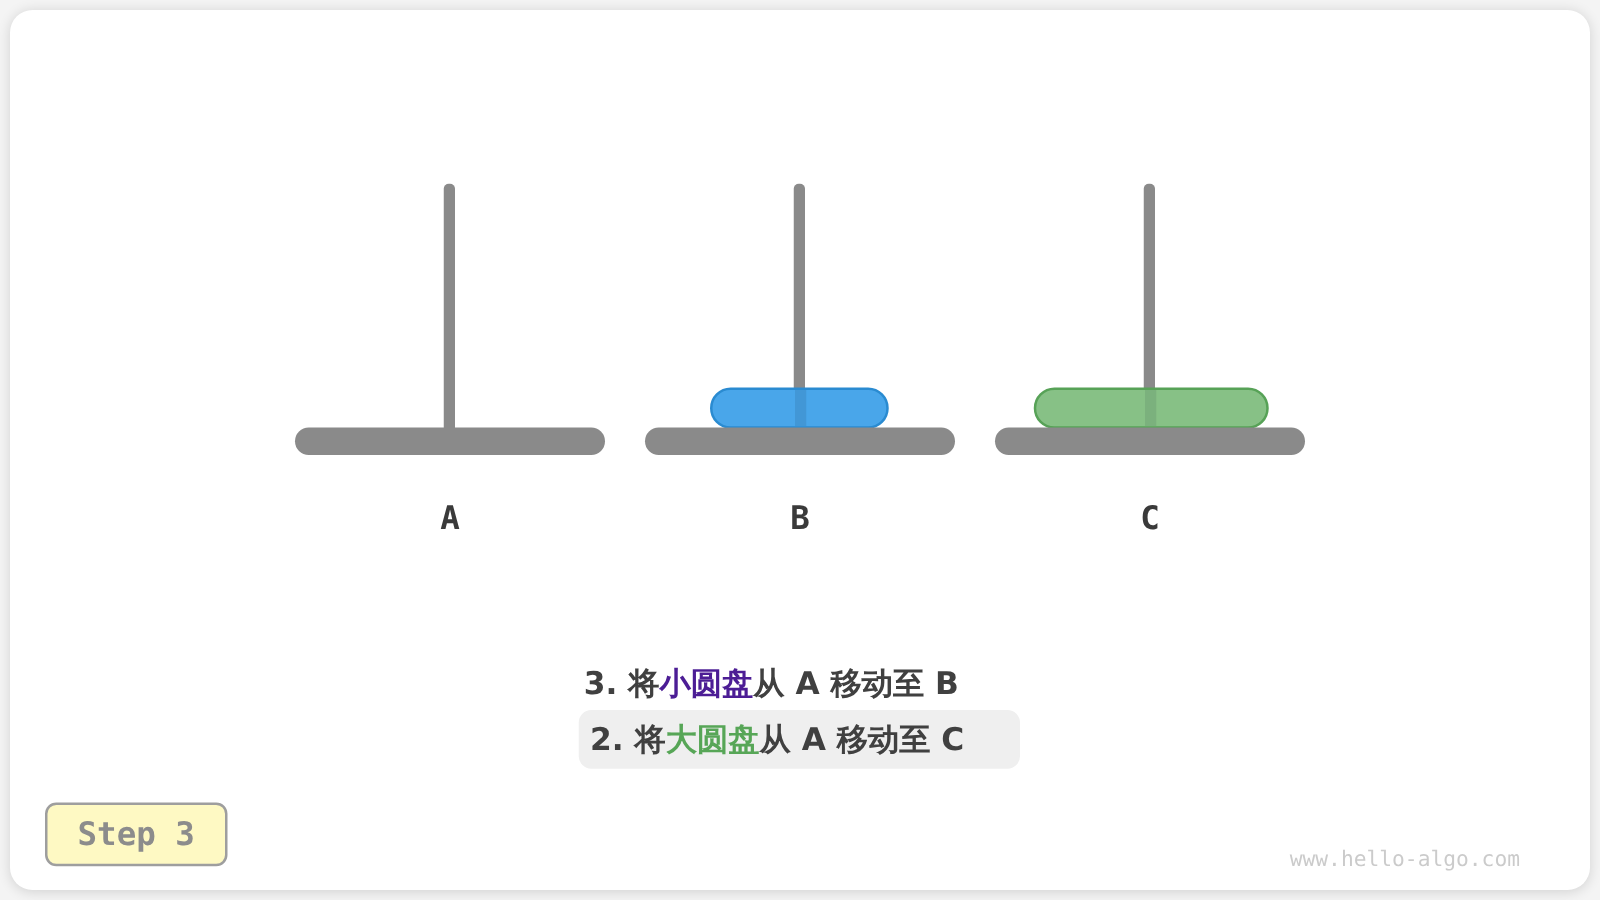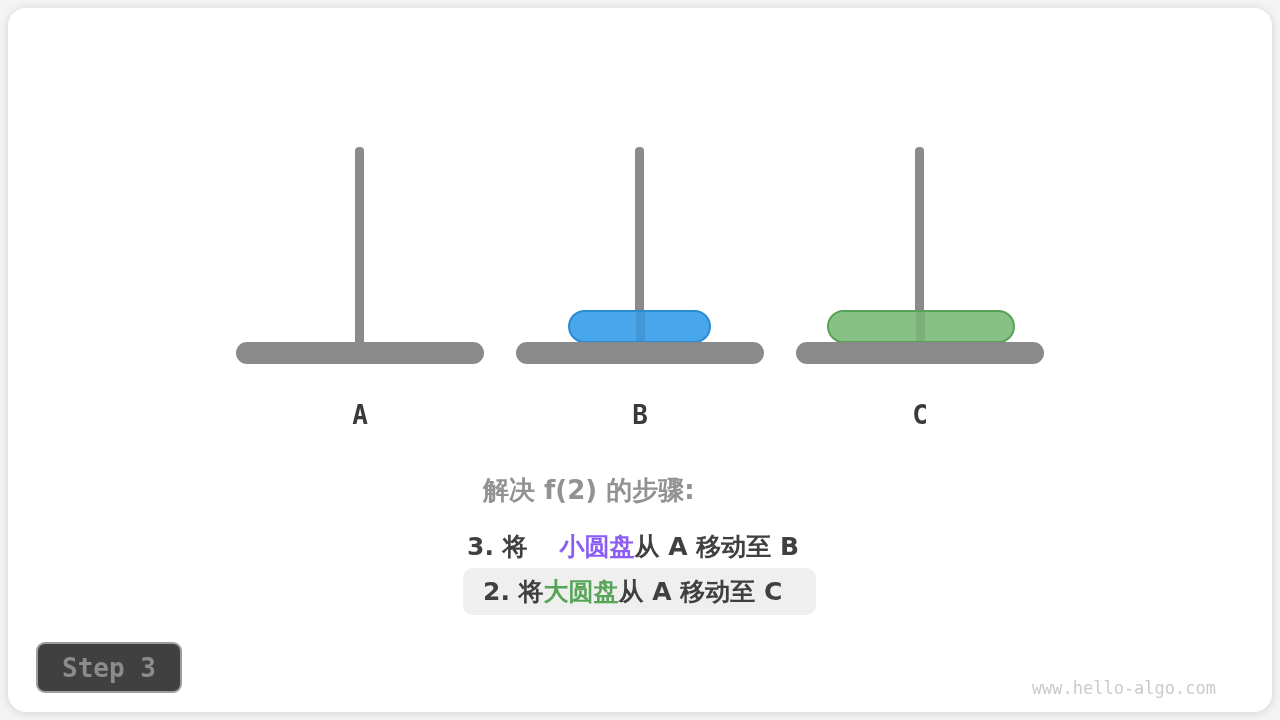--- a/index.html
+++ b/index.html
@@ -95,32 +95,32 @@
     white-space: nowrap;
   }
   .step-line-1 {
     left: 459px; top: 522px;
     line-height: 33px;
   }
   .step-line-2 {
     left: 455px; top: 560px;
     width: 353px; height: 47px;
     line-height: 47px;
-    padding-left: 20px;
+    padding-left: 9px;
     background: #efefef;
     border-radius: 10px;
   }
-  .disk-word-small { color: #8b5cf6; margin-left: 32px; }
+  .disk-word-small { color: #4c1d95; }
   .disk-word-large { color: #57a657; }
   
   .step-badge {
     position: absolute;
     left: 28px; top: 634px;
     width: 146px; height: 51px;
-    background: #404040;
+    background: #fef9c3;
     border: 2px solid #9e9e9e;
     border-radius: 9px;
     display: flex;
     align-items: center;
     justify-content: center;
     font-family: "DejaVu Sans Mono", "Liberation Mono", monospace;
     font-size: 26px;
     font-weight: 700;
     color: #8c8c8c;
   }
@@ -149,21 +149,20 @@
   <div class="base peg-b"></div>
   <div class="peg-label peg-b">B</div>
 
   <div class="pole peg-c"></div>
   <div class="disk disk-large">
     <span class="pole-stripe"></span>
   </div>
   <div class="base peg-c"></div>
   <div class="peg-label peg-c">C</div>
 
-  <div class="solution-title">解决 f(2) 的步骤:</div>
 
   <div class="step-line step-line-1"><span>3. 将</span><span class="disk-word-small">小圆盘</span><span>从 A 移动至 B</span></div>
 
   <div class="step-line step-line-2"><span>2. 将</span><span class="disk-word-large">大圆盘</span><span>从 A 移动至 C</span></div>
 
   <div class="step-badge">
     <span>Step 3</span>
   </div>
 
   <div class="watermark">www.hello-algo.com</div>

